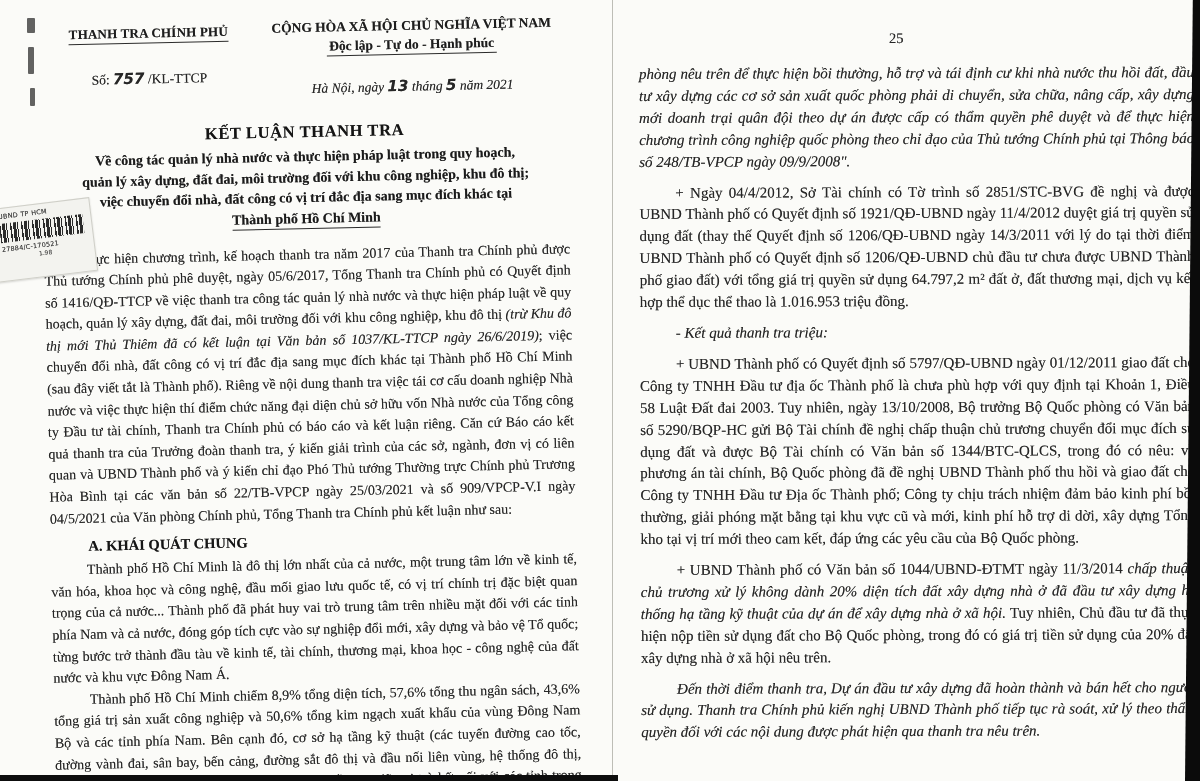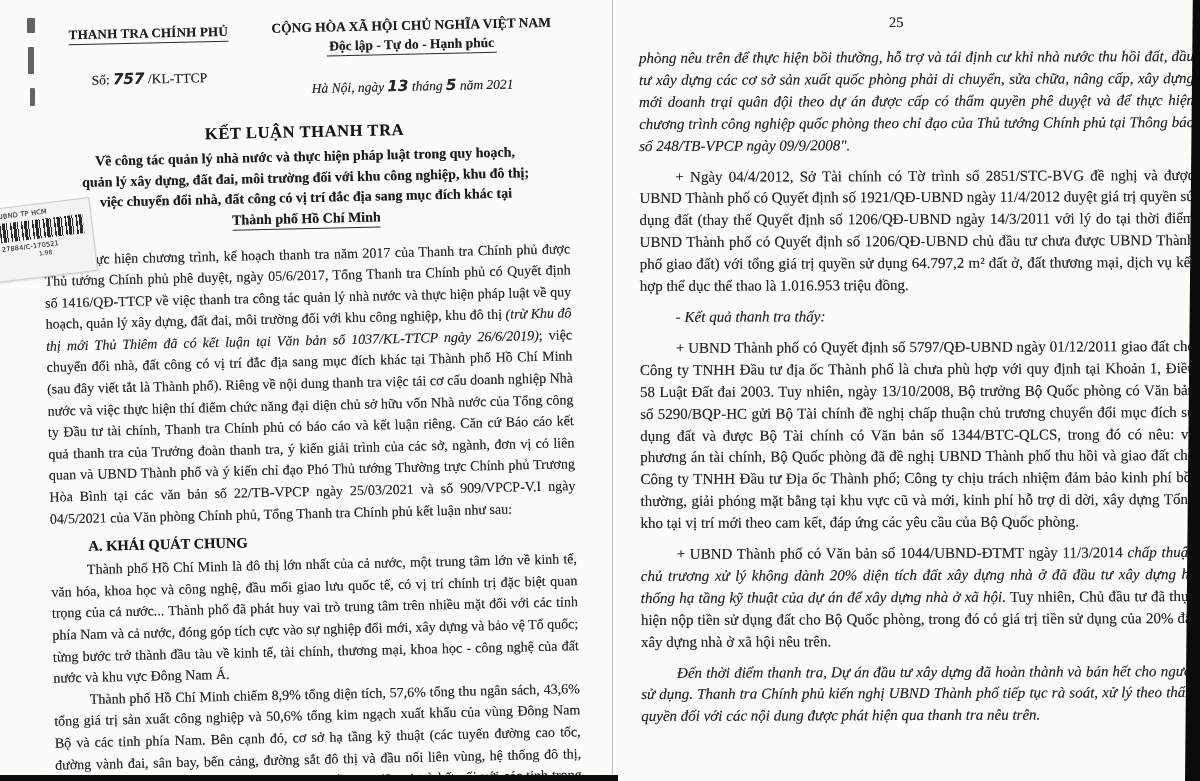--- a/index.html
+++ b/index.html
@@ -5,21 +5,21 @@
   html,body{margin:0;padding:0;background:#e8e8e4;}
   .stage{
     position:relative;width:1200px;height:781px;overflow:hidden;
     background:#f5f5f2;
     font-family:"Liberation Serif","DejaVu Serif",serif;
     color:#262626;
   }
   .stage *{box-sizing:border-box;}
   .page{position:absolute;top:0;height:781px;background:#fbfbf8;overflow:hidden;}
   .page-left{left:0;width:612px;padding:20px 40px 0 46px;}
-  .page-right{left:612px;width:588px;padding:12px 5px 0 27px;border-left:1px solid #bdbdb6;}
+  .page-right{left:612px;width:588px;padding:28px 5px 0 27px;border-left:1px solid #bdbdb6;}
   .tilt-left{transform:rotate(-1.25deg);transform-origin:50% 40%;}
   .tilt-right{transform:rotate(-0.2deg);transform-origin:50% 50%;}
   .ink{text-shadow:0 0 0.5px rgba(35,35,35,.55);}
 
   
   .hdr-row{display:flex;}
   .hdr-left{width:218px;text-align:center;}
   .org{display:inline-block;font-weight:bold;font-size:13px;letter-spacing:.2px;
        border-bottom:1.5px solid #2b2b2b;padding-bottom:1px;color:#1d1d1d;}
   .doc-number{margin-top:26px;font-size:13.5px;}
@@ -118,21 +118,21 @@
         </div>
     </div>
   </div>
 
   <div class="page page-right">
     <div class="tilt-right">
       <div class="pagenum">25</div>
       <div class="body-right">
           <div class="para i noindent"><span>phòng nêu trên để thực hiện bồi thường, hỗ trợ và tái định cư khi nhà nước thu hồi đất, đầu tư xây dựng các cơ sở sản xuất quốc phòng phải di chuyển, sửa chữa, nâng cấp, xây dựng mới doanh trại quân đội theo dự án được cấp có thẩm quyền phê duyệt và để thực hiện chương trình công nghiệp quốc phòng theo chỉ đạo của Thủ tướng Chính phủ tại Thông báo số 248/TB-VPCP ngày 09/9/2008".</span></div>
           <div class="para"><span>+ Ngày 04/4/2012, Sở Tài chính có Tờ trình số 2851/STC-BVG đề nghị và được UBND Thành phố có Quyết định số 1921/QĐ-UBND ngày 11/4/2012 duyệt giá trị quyền sử dụng đất (thay thế Quyết định số 1206/QĐ-UBND ngày 14/3/2011 với lý do tại thời điểm UBND Thành phố có Quyết định số 1206/QĐ-UBND chủ đầu tư chưa được UBND Thành phố giao đất) với tổng giá trị quyền sử dụng 64.797,2 m² đất ở, đất thương mại, dịch vụ kết hợp thể dục thể thao là 1.016.953 triệu đồng.</span></div>
-          <div class="para i"><span>- Kết quả thanh tra thấy:</span></div>
+          <div class="para i"><span>- Kết quả thanh tra triệu:</span></div>
           <div class="para"><span>+ UBND Thành phố có Quyết định số 5797/QĐ-UBND ngày 01/12/2011 giao đất cho Công ty TNHH Đầu tư địa ốc Thành phố là chưa phù hợp với quy định tại Khoản 1, Điều 58 Luật Đất đai 2003. Tuy nhiên, ngày 13/10/2008, Bộ trưởng Bộ Quốc phòng có Văn bản số 5290/BQP-HC gửi Bộ Tài chính đề nghị chấp thuận chủ trương chuyển đổi mục đích sử dụng đất và được Bộ Tài chính có Văn bản số 1344/BTC-QLCS, trong đó có nêu: về phương án tài chính, Bộ Quốc phòng đã đề nghị UBND Thành phố thu hồi và giao đất cho Công ty TNHH Đầu tư Địa ốc Thành phố; Công ty chịu trách nhiệm đảm bảo kinh phí bồi thường, giải phóng mặt bằng tại khu vực cũ và mới, kinh phí hỗ trợ di dời, xây dựng Tổng kho tại vị trí mới theo cam kết, đáp ứng các yêu cầu của Bộ Quốc phòng.</span></div>
           <div class="para"><span>+ UBND Thành phố có Văn bản số 1044/UBND-ĐTMT ngày 11/3/2014 </span><span class="run-i">chấp thuận chủ trương xử lý không dành 20% diện tích đất xây dựng nhà ở đã đầu tư xây dựng hệ thống hạ tầng kỹ thuật của dự án để xây dựng nhà ở xã hội.</span><span> Tuy nhiên, Chủ đầu tư đã thực hiện nộp tiền sử dụng đất cho Bộ Quốc phòng, trong đó có giá trị tiền sử dụng của 20% đất xây dựng nhà ở xã hội nêu trên.</span></div>
           <div class="para i"><span>Đến thời điểm thanh tra, Dự án đầu tư xây dựng đã hoàn thành và bán hết cho người sử dụng. Thanh tra Chính phủ kiến nghị UBND Thành phố tiếp tục rà soát, xử lý theo thẩm quyền đối với các nội dung được phát hiện qua thanh tra nêu trên.</span></div>
         </div>
     </div>
   </div>
 
   <div class="sticker">
     <div class="org-small">UBND TP HCM</div>
     <div class="bars"></div>

